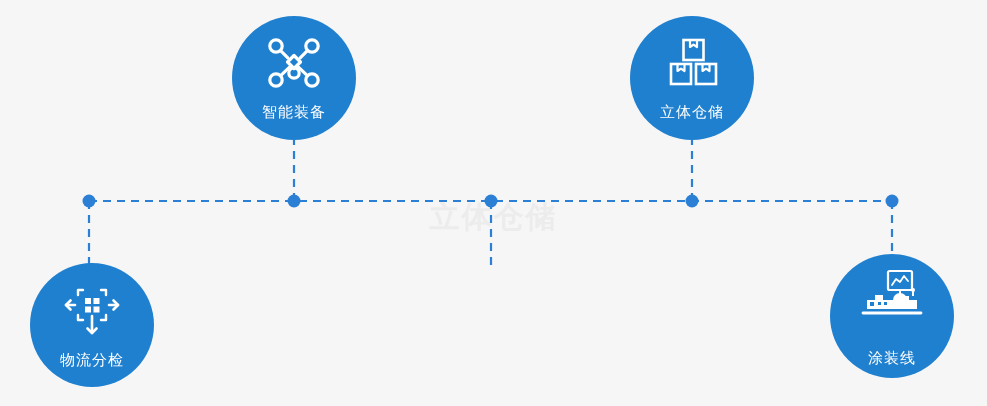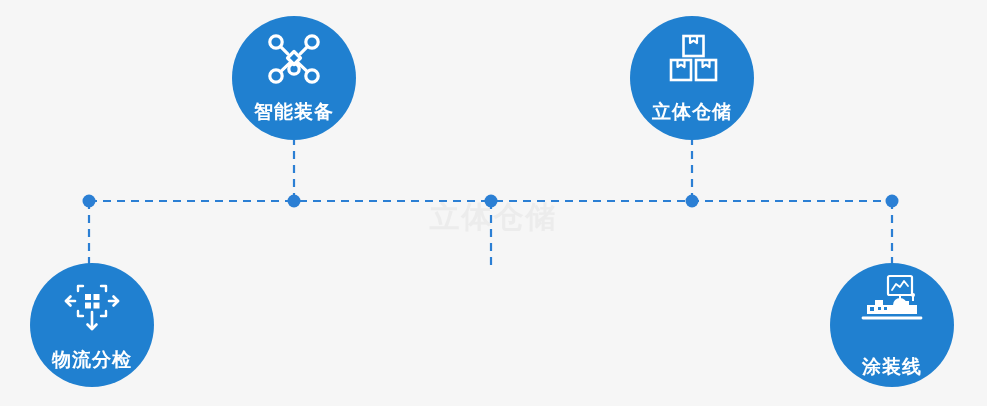--- a/index.html
+++ b/index.html
@@ -69,24 +69,24 @@
     z-index: 3;
     transform: translate(-50%, -50%);
     box-sizing: border-box;
   }
   .circle .icon-wrap {
     display: block;
     line-height: 0;
   }
   .circle .circle-label {
     color: #ffffff;
-    font-size: 19px;
+    font-size: 15px;
     letter-spacing: 1px;
     white-space: nowrap;
-    font-weight: 700;
+    font-weight: 400;
   }
   .circle.top-circle .icon-wrap { margin-top: 2px; }
   .circle.top-circle .circle-label { margin-top: 14px; }
   .circle.bottom-circle .icon-wrap { margin-top: 4px; }
   .circle.bottom-circle .circle-label { margin-top: 14px; }
 </style>
 </head>
 <body>
 
 <div id="diagram-root">
@@ -166,21 +166,21 @@
         <path d="M50.5 15.5 L55 20 L50.5 24.5" stroke="#ffffff" stroke-width="2.6" stroke-linecap="round" stroke-linejoin="round"></path>
 
         <path d="M29 31 L29 48" stroke="#ffffff" stroke-width="2.6" stroke-linecap="round"></path>
         <path d="M24.5 43.5 L29 48 L33.5 43.5" stroke="#ffffff" stroke-width="2.6" stroke-linecap="round" stroke-linejoin="round"></path>
       </svg>
     </span>
     <span class="circle-label">物流分检</span>
   </div>
 
 
-  <div class="circle bottom-circle" style="left:892px; top:325px; width:124px; height:124px;gap:16px;">
+  <div class="circle bottom-circle" style="left:892px; top:316px; width:124px; height:124px;gap:16px;">
     <span class="icon-wrap">
       <svg width="62" height="50" viewBox="0 0 62 50" fill="none">
 
         <rect x="27" y="2" width="24" height="19" rx="1.5" stroke="#ffffff" stroke-width="2.2"></rect>
         <path d="M31 16 L35 10 L39 13 L43 7 L47 12" stroke="#ffffff" stroke-width="1.8" stroke-linecap="round" stroke-linejoin="round"></path>
         <path d="M39 21 L39 25" stroke="#ffffff" stroke-width="2"></path>
 
         <path d="M6 40 L6 31 L14 31 L14 26 L22 26 L22 31 L36 31 L36 27 L48 27 L48 31 L56 31 L56 40 Z" fill="#ffffff"></path>
 
         <path d="M32 31 a7 7 0 0 1 14 0 Z" fill="#ffffff"></path>

